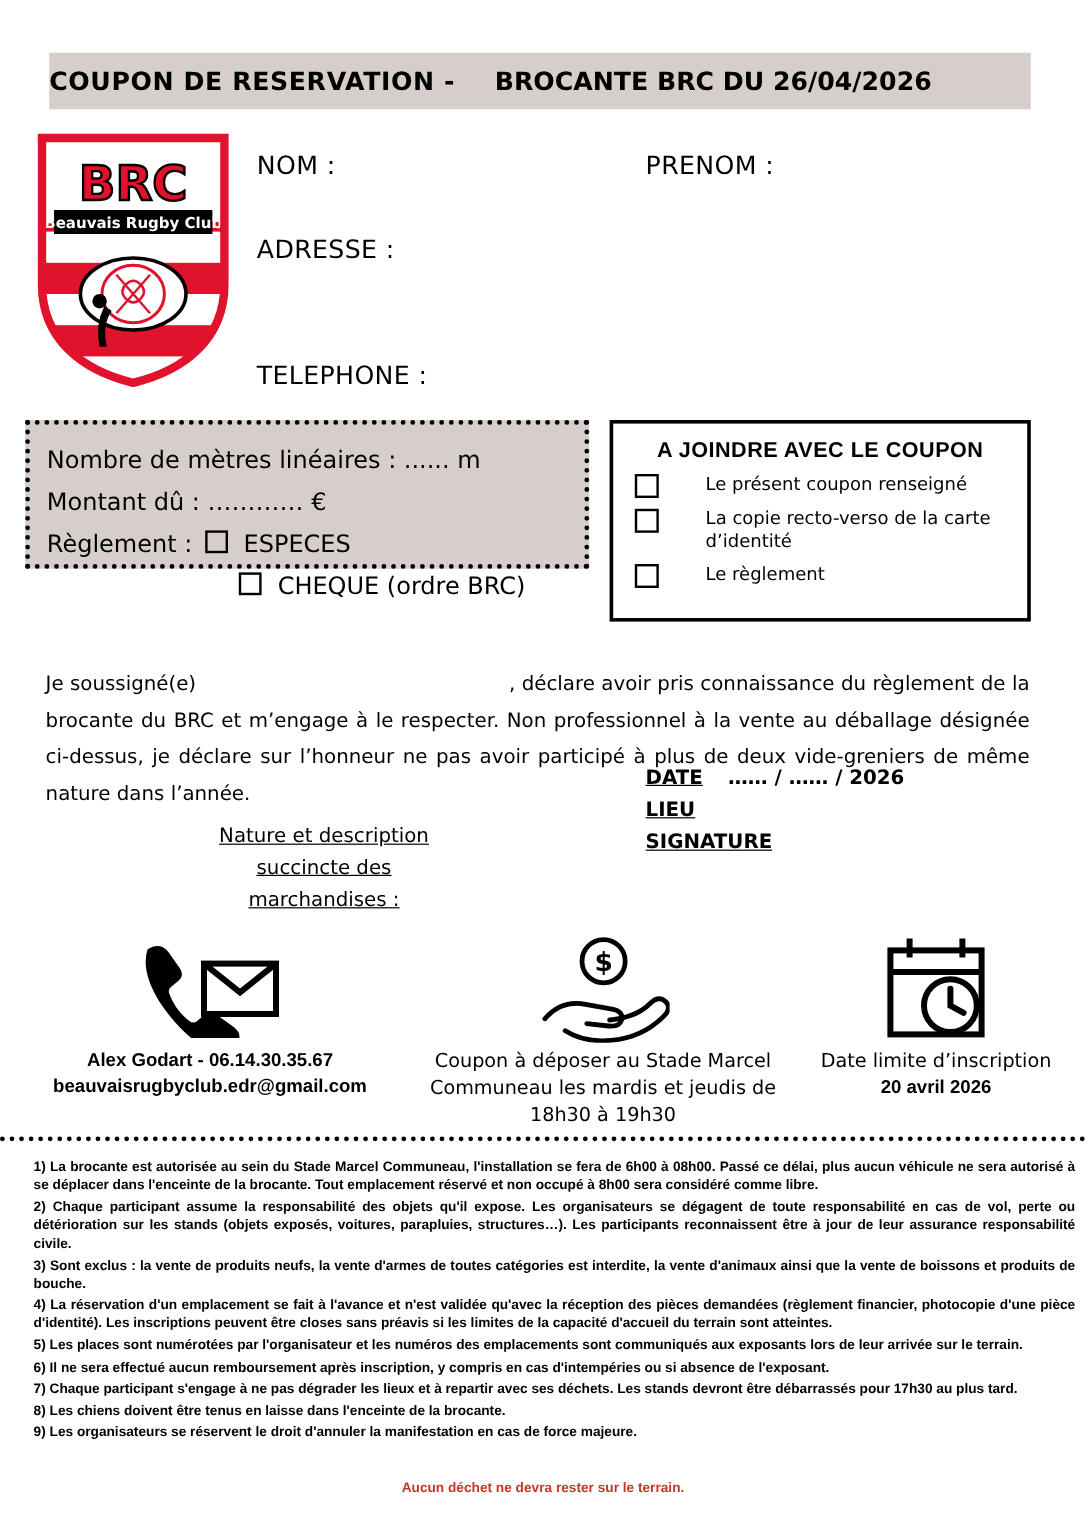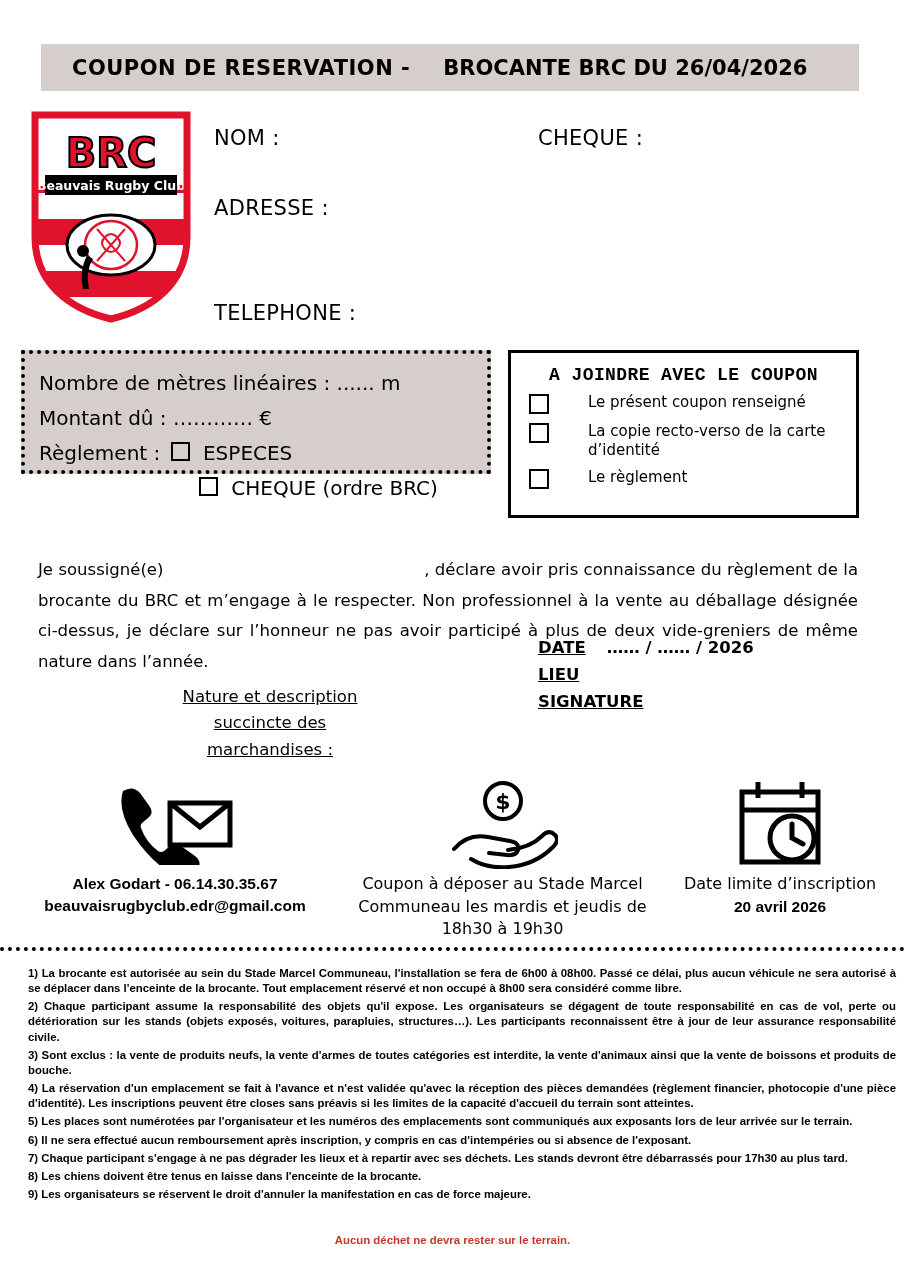--- a/index.html
+++ b/index.html
@@ -29,21 +29,20 @@
     width: 818px;
     height: 47px;
     background: #d6cecb;
     display: flex;
     align-items: center;
   }
   .header-left {
     font-size: 21px;
     font-weight: bold;
     letter-spacing: 0.5px;
-    margin-left: 31px;
     white-space: nowrap;
   }
   .header-right {
     font-size: 21px;
     font-weight: bold;
     margin-left: 33px;
     white-space: nowrap;
   }
 
   
@@ -108,21 +107,21 @@
     border: 3px solid #000;
     box-sizing: border-box;
     background: #fff;
   }
   .solid-title {
     text-align: center;
     font-size: 18px;
     font-weight: bold;
     letter-spacing: 0.4px;
     margin-top: 12px;
-    font-family: Liberation Mono, monospace;
+    font-family: Liberation Sans, sans-serif;
   }
   .joindre-item {
     display: flex;
     align-items: flex-start;
     margin: 8px 0 0 18px;
     font-size: 15px;
     line-height: 1.25;
     gap: 28px;
   }
   .joindre-item .box {
@@ -250,21 +249,21 @@
         <path d="M72 124 L100 156 M100 124 L72 156" stroke="#e1122b" stroke-width="2"></path>
         <path d="M80 132 q6 -6 12 0 q6 6 0 12 q-6 6 -12 0 q-6 -6 0 -12" fill="none" stroke="#e1122b" stroke-width="2"></path>
         <path d="M62 150 q-8 16 -4 34 l6 0 q-4 -18 4 -30 Z" fill="#000"></path>
         <circle cx="58" cy="146" r="6" fill="#000"></circle>
       </g>
       <path d="M10 10 H162 V132 C162 178 128 204 86 214 C44 204 10 178 10 132 Z" fill="none" stroke="#e1122b" stroke-width="7"></path>
     </svg>
   </div>
 
   <div class="field f-nom">NOM :</div>
-  <div class="field f-prenom">CHEQUE :</div>
+  <div class="field f-prenom">PRENOM :</div>
   <div class="field f-adresse">ADRESSE :</div>
   <div class="field f-tel">TELEPHONE :</div>
 
   <div class="dotted-box">
     <div class="line dl1">Nombre de mètres linéaires : ...... m</div>
     <div class="line dl2">Montant dû :  …………  €</div>
     <div class="line dl3">
       <span>Règlement :</span>
       <span class="cbx"></span>
       <span>ESPECES</span>

